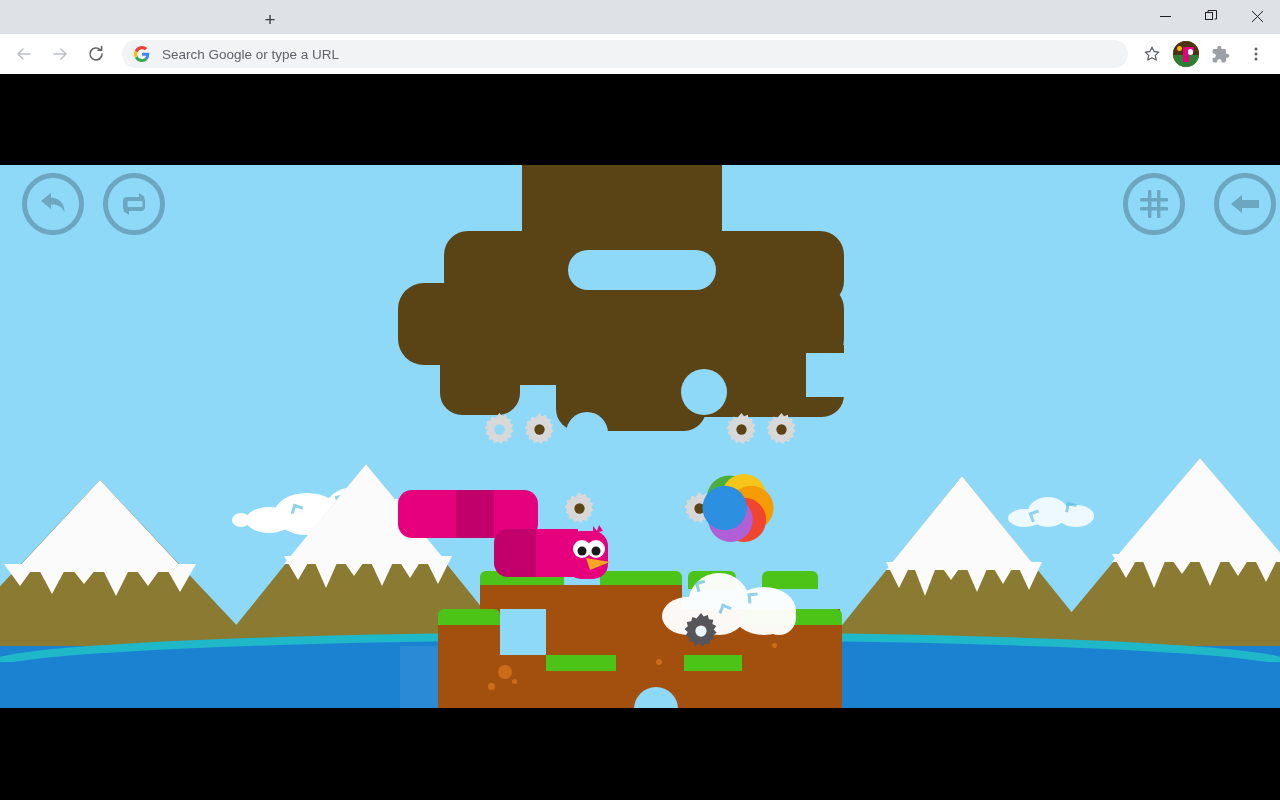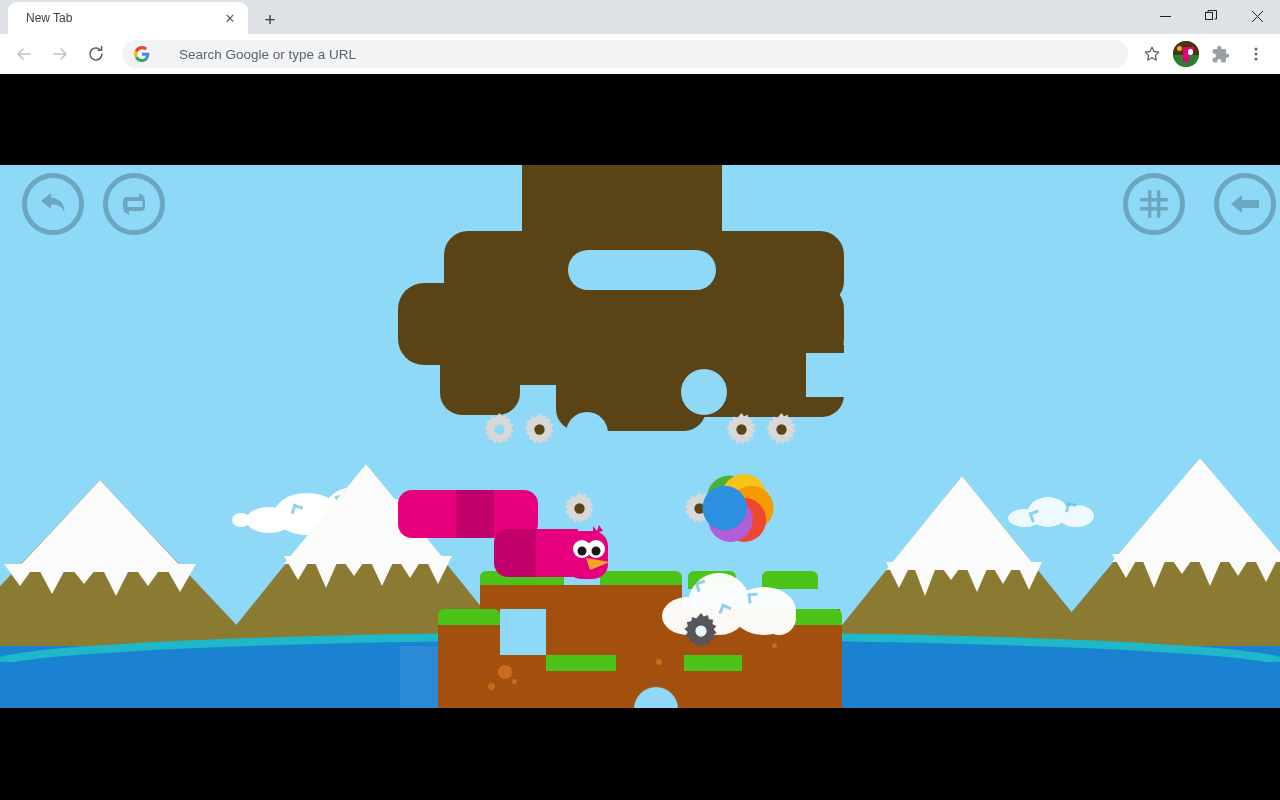--- a/index.html
+++ b/index.html
@@ -60,21 +60,21 @@
     width: 32px; height: 32px; margin: 0 2px;
     border-radius: 50%;
     display: flex; align-items: center; justify-content: center;
     color: #5f6368; flex: none;
   }
   .tb-btn.disabled { color: #bdc1c6; }
 
   .omnibox {
     flex: 1; height: 28px; margin: 0 6px 0 8px;
     background: #f1f3f4; border-radius: 14px;
-    display: flex; align-items: center; padding: 0 12px; gap: 17px;
+    display: flex; align-items: center; padding: 0 12px;
   }
   .omni-text { font-size: 13.5px; color: #5f6368; margin-left: 12px; }
 
   .g-icon { width: 16px; height: 16px; position: relative; flex: none; }
 
   .avatar {
     width: 26px; height: 26px; border-radius: 50%;
     overflow: hidden; position: relative; flex: none;
     margin: 0 3px;
     background: #6b4a1f;
@@ -173,24 +173,20 @@
     display: flex; align-items: center; justify-content: center;
   }
   .hud svg { fill: #5f93ac; }
 </style>
 </head>
 <body>
 
 <div class="browser">
 
   <div class="tabstrip">
-    <div class="tab">
-      <span class="tab-title">New Tab</span>
-      <span class="tab-close">✕</span>
-    </div>
     <div class="newtab-btn">+</div>
 
     <div class="wincontrols">
       <div class="wc">
         <svg width="11" height="11" viewBox="0 0 11 11">
             <rect x="0" y="5" width="11" height="1" fill="#202124"></rect>
           </svg>
       </div>
       <div class="wc">
         <svg width="12" height="12" viewBox="0 0 12 12">

